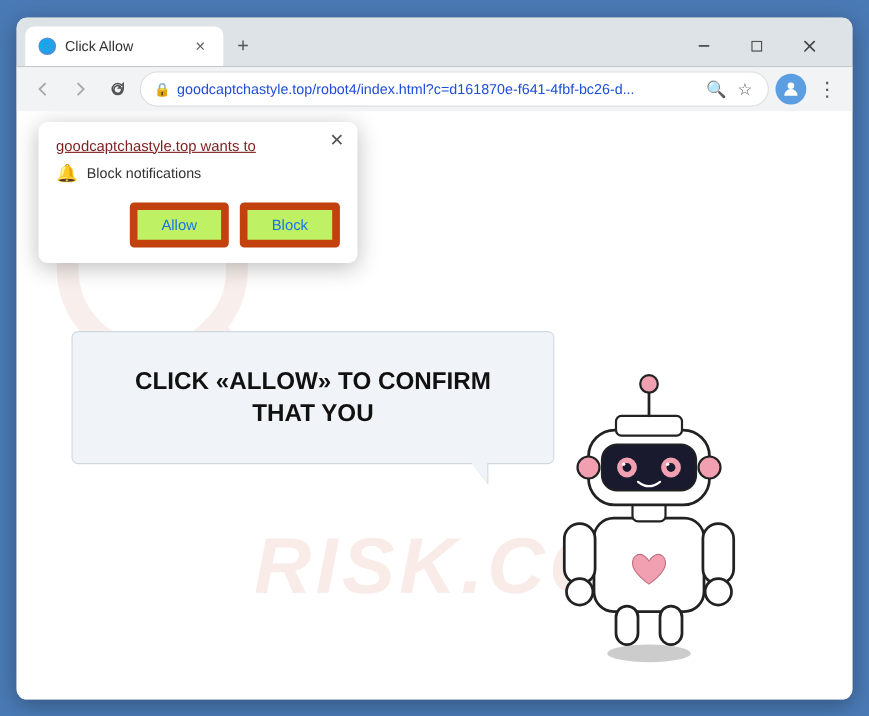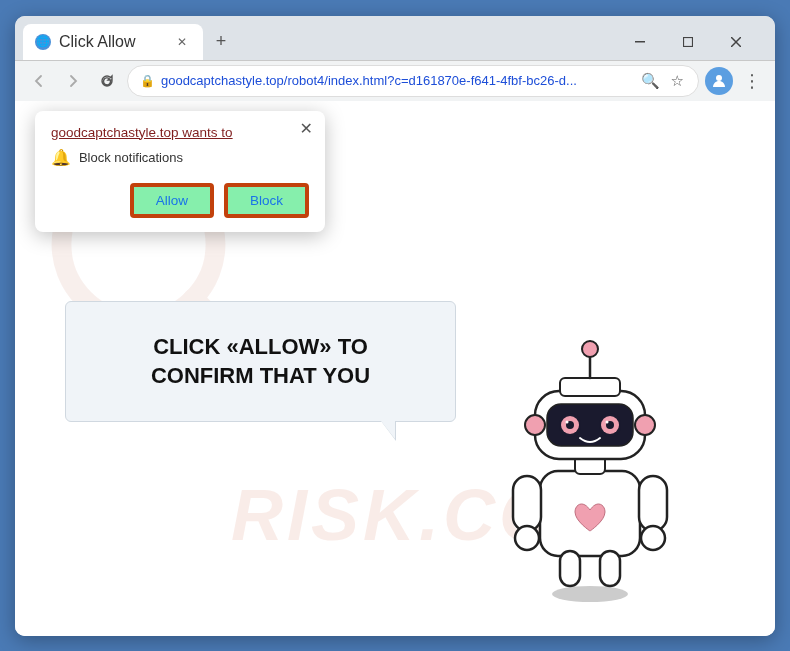--- a/index.html
+++ b/index.html
@@ -64,21 +64,21 @@
       justify-content: center;
       font-size: 9px;
       color: white;
       flex-shrink: 0;
     }
     .tab-title {
       flex: 1;
       overflow: hidden;
       text-overflow: ellipsis;
       white-space: nowrap;
-      font-size: 16px;
+      font-size: 13px;
     }
     .tab-close {
       width: 18px;
       height: 18px;
       border-radius: 50%;
       display: flex;
       align-items: center;
       justify-content: center;
       cursor: pointer;
       font-size: 12px;
@@ -248,34 +248,34 @@
     .popup-buttons {
       display: flex;
       gap: 10px;
       justify-content: flex-end;
     }
     .popup-btn {
       padding: 6px 22px;
       border-radius: 4px;
       font-size: 13.5px;
       cursor: pointer;
-      border: 4px solid #c2410c;
-      background: #86efac;
+      border: 7px solid #c2410c;
+      background: #bef264;
       color: #1a73e8;
       font-weight: 500;
     }
     .popup-btn.allow { color: #1a73e8; }
     .popup-btn.block { color: #1a73e8; }
 
     
     .main-text-box {
       position: absolute;
       top: 200px;
       left: 50px;
-      width: 391px;
+      width: 439px;
       background: #f0f4f8;
       border: 1px solid #d0d8e0;
       border-radius: 6px;
       padding: 30px 40px;
       text-align: center;
       
     }
     .main-text-box::after {
       content: '';
       position: absolute;

